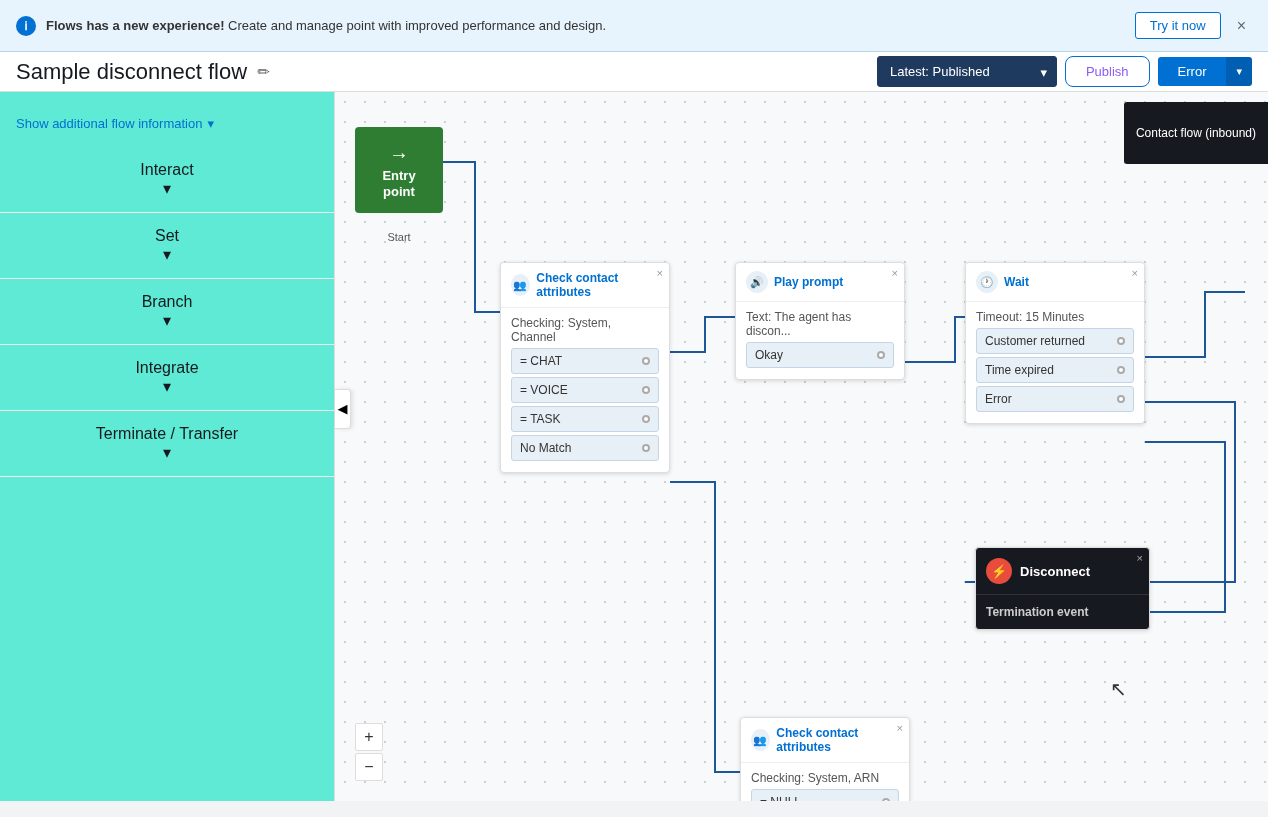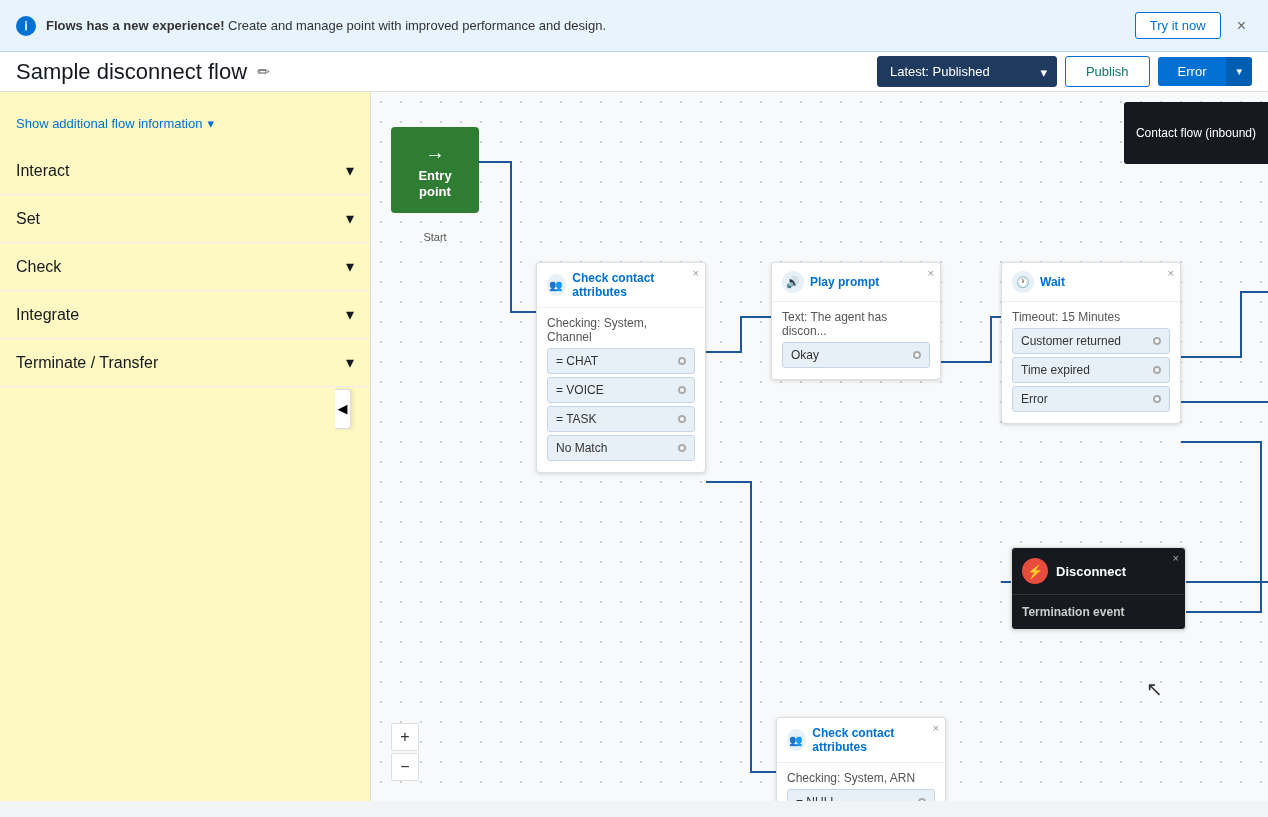--- a/index.html
+++ b/index.html
@@ -89,23 +89,23 @@
       position: absolute;
       right: 10px;
       top: 50%;
       transform: translateY(-50%);
       color: white;
       pointer-events: none;
     }
     .publish-btn {
       background: white;
       border: 1px solid #0070d2;
-      color: #0f766e;
+      color: #8b5cf6;
       padding: 7px 20px;
-      border-radius: 3px;
+      border-radius: 8px;
       cursor: pointer;
       font-size: 13px;
     }
     .save-btn-group {
       display: flex;
       align-items: stretch;
     }
     .save-btn {
       background: #0070d2;
       border: none;
@@ -126,22 +126,22 @@
     }
 
     
     .main {
       display: flex;
       height: calc(817px - 52px - 56px);
     }
 
     
     .sidebar {
-      width: 371px;
-      background: #fef9c3;
+      width: 335px;
+      background: #5eead4;
       border-right: 1px solid #ddd;
       padding: 16px 0;
       flex-shrink: 0;
     }
     .show-info {
       padding: 8px 16px 16px;
       color: #0070d2;
       font-size: 13px;
       cursor: pointer;
       display: flex;
@@ -154,20 +154,21 @@
     }
     .sidebar-section-header {
       padding: 14px 16px;
       font-size: 16px;
       font-weight: 400;
       color: #16191f;
       cursor: pointer;
       display: flex;
       align-items: center;
       justify-content: space-between;
+      flex-direction: column;
     }
 
     
     .canvas {
       flex: 1;
       background: #f8f9fa;
       background-image: radial-gradient(circle, #c8d0d8 1px, transparent 1px);
       background-size: 20px 20px;
       position: relative;
       overflow: hidden;
@@ -332,21 +333,21 @@
       </div>
     </div>
     <div class="sidebar-section">
       <div class="sidebar-section-header">
         <span>Set</span>
         <span>▾</span>
       </div>
     </div>
     <div class="sidebar-section">
       <div class="sidebar-section-header">
-        <span>Check</span>
+        <span>Branch</span>
         <span>▾</span>
       </div>
     </div>
     <div class="sidebar-section">
       <div class="sidebar-section-header">
         <span>Integrate</span>
         <span>▾</span>
       </div>
     </div>
     <div class="sidebar-section">

